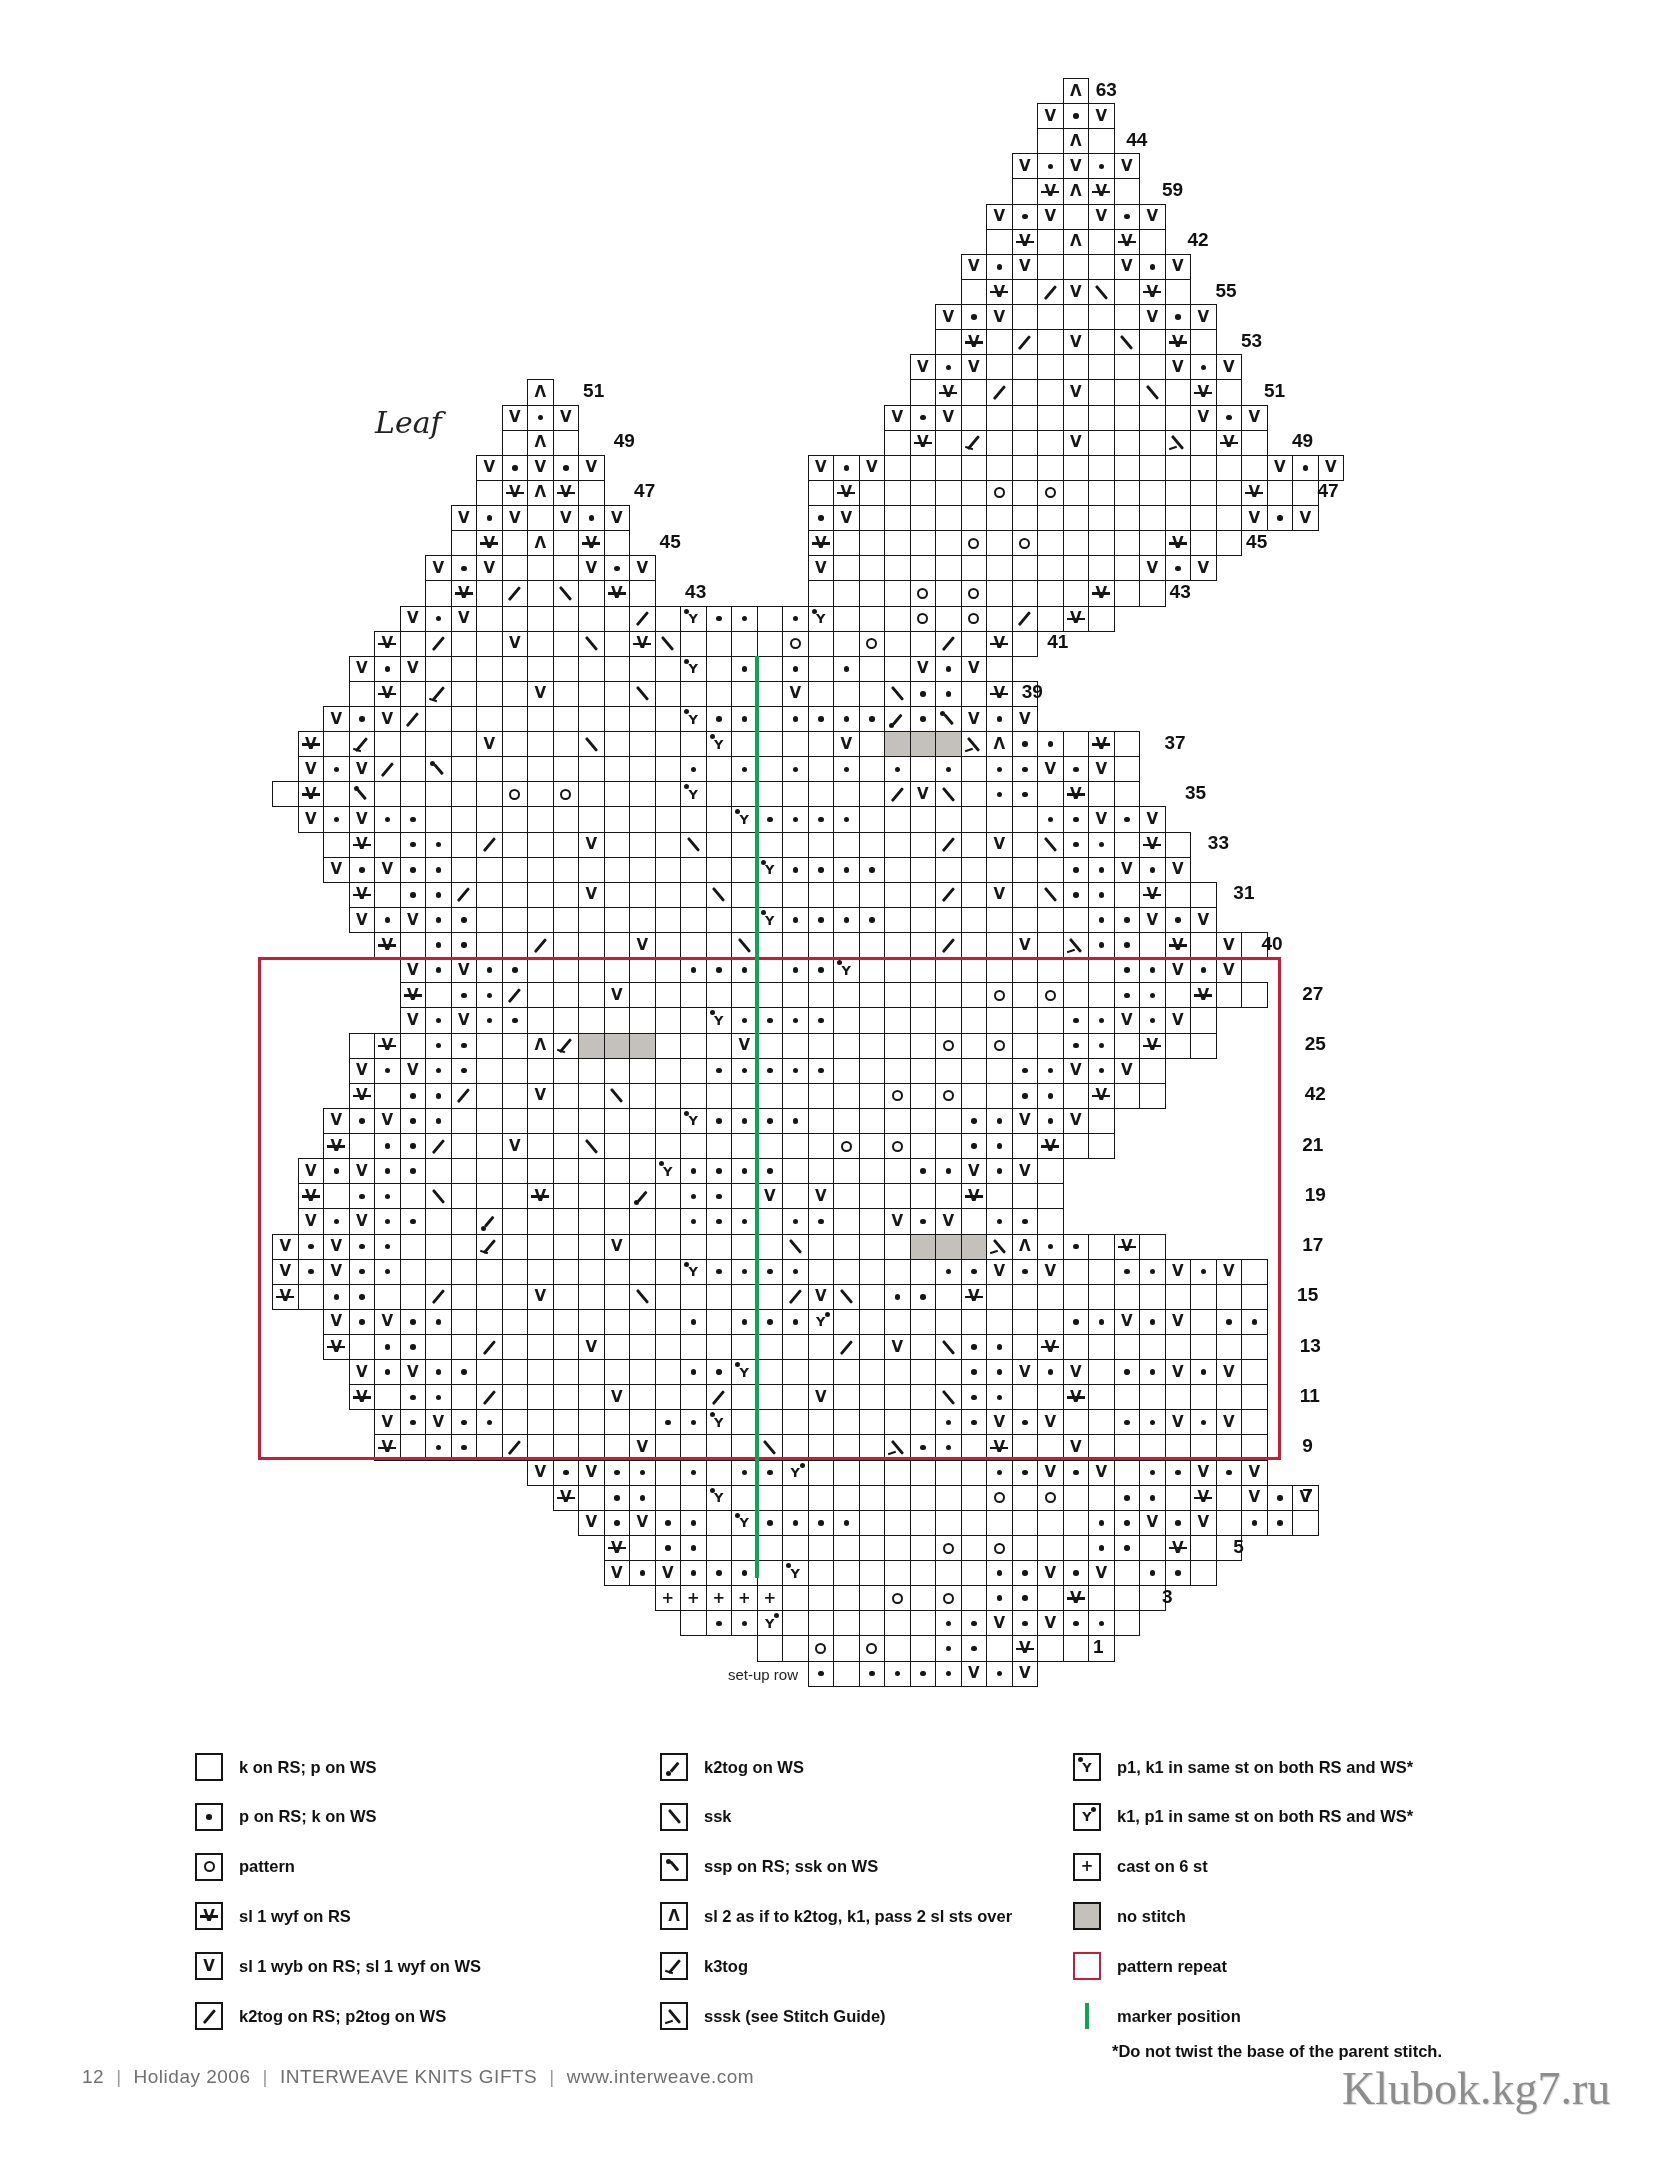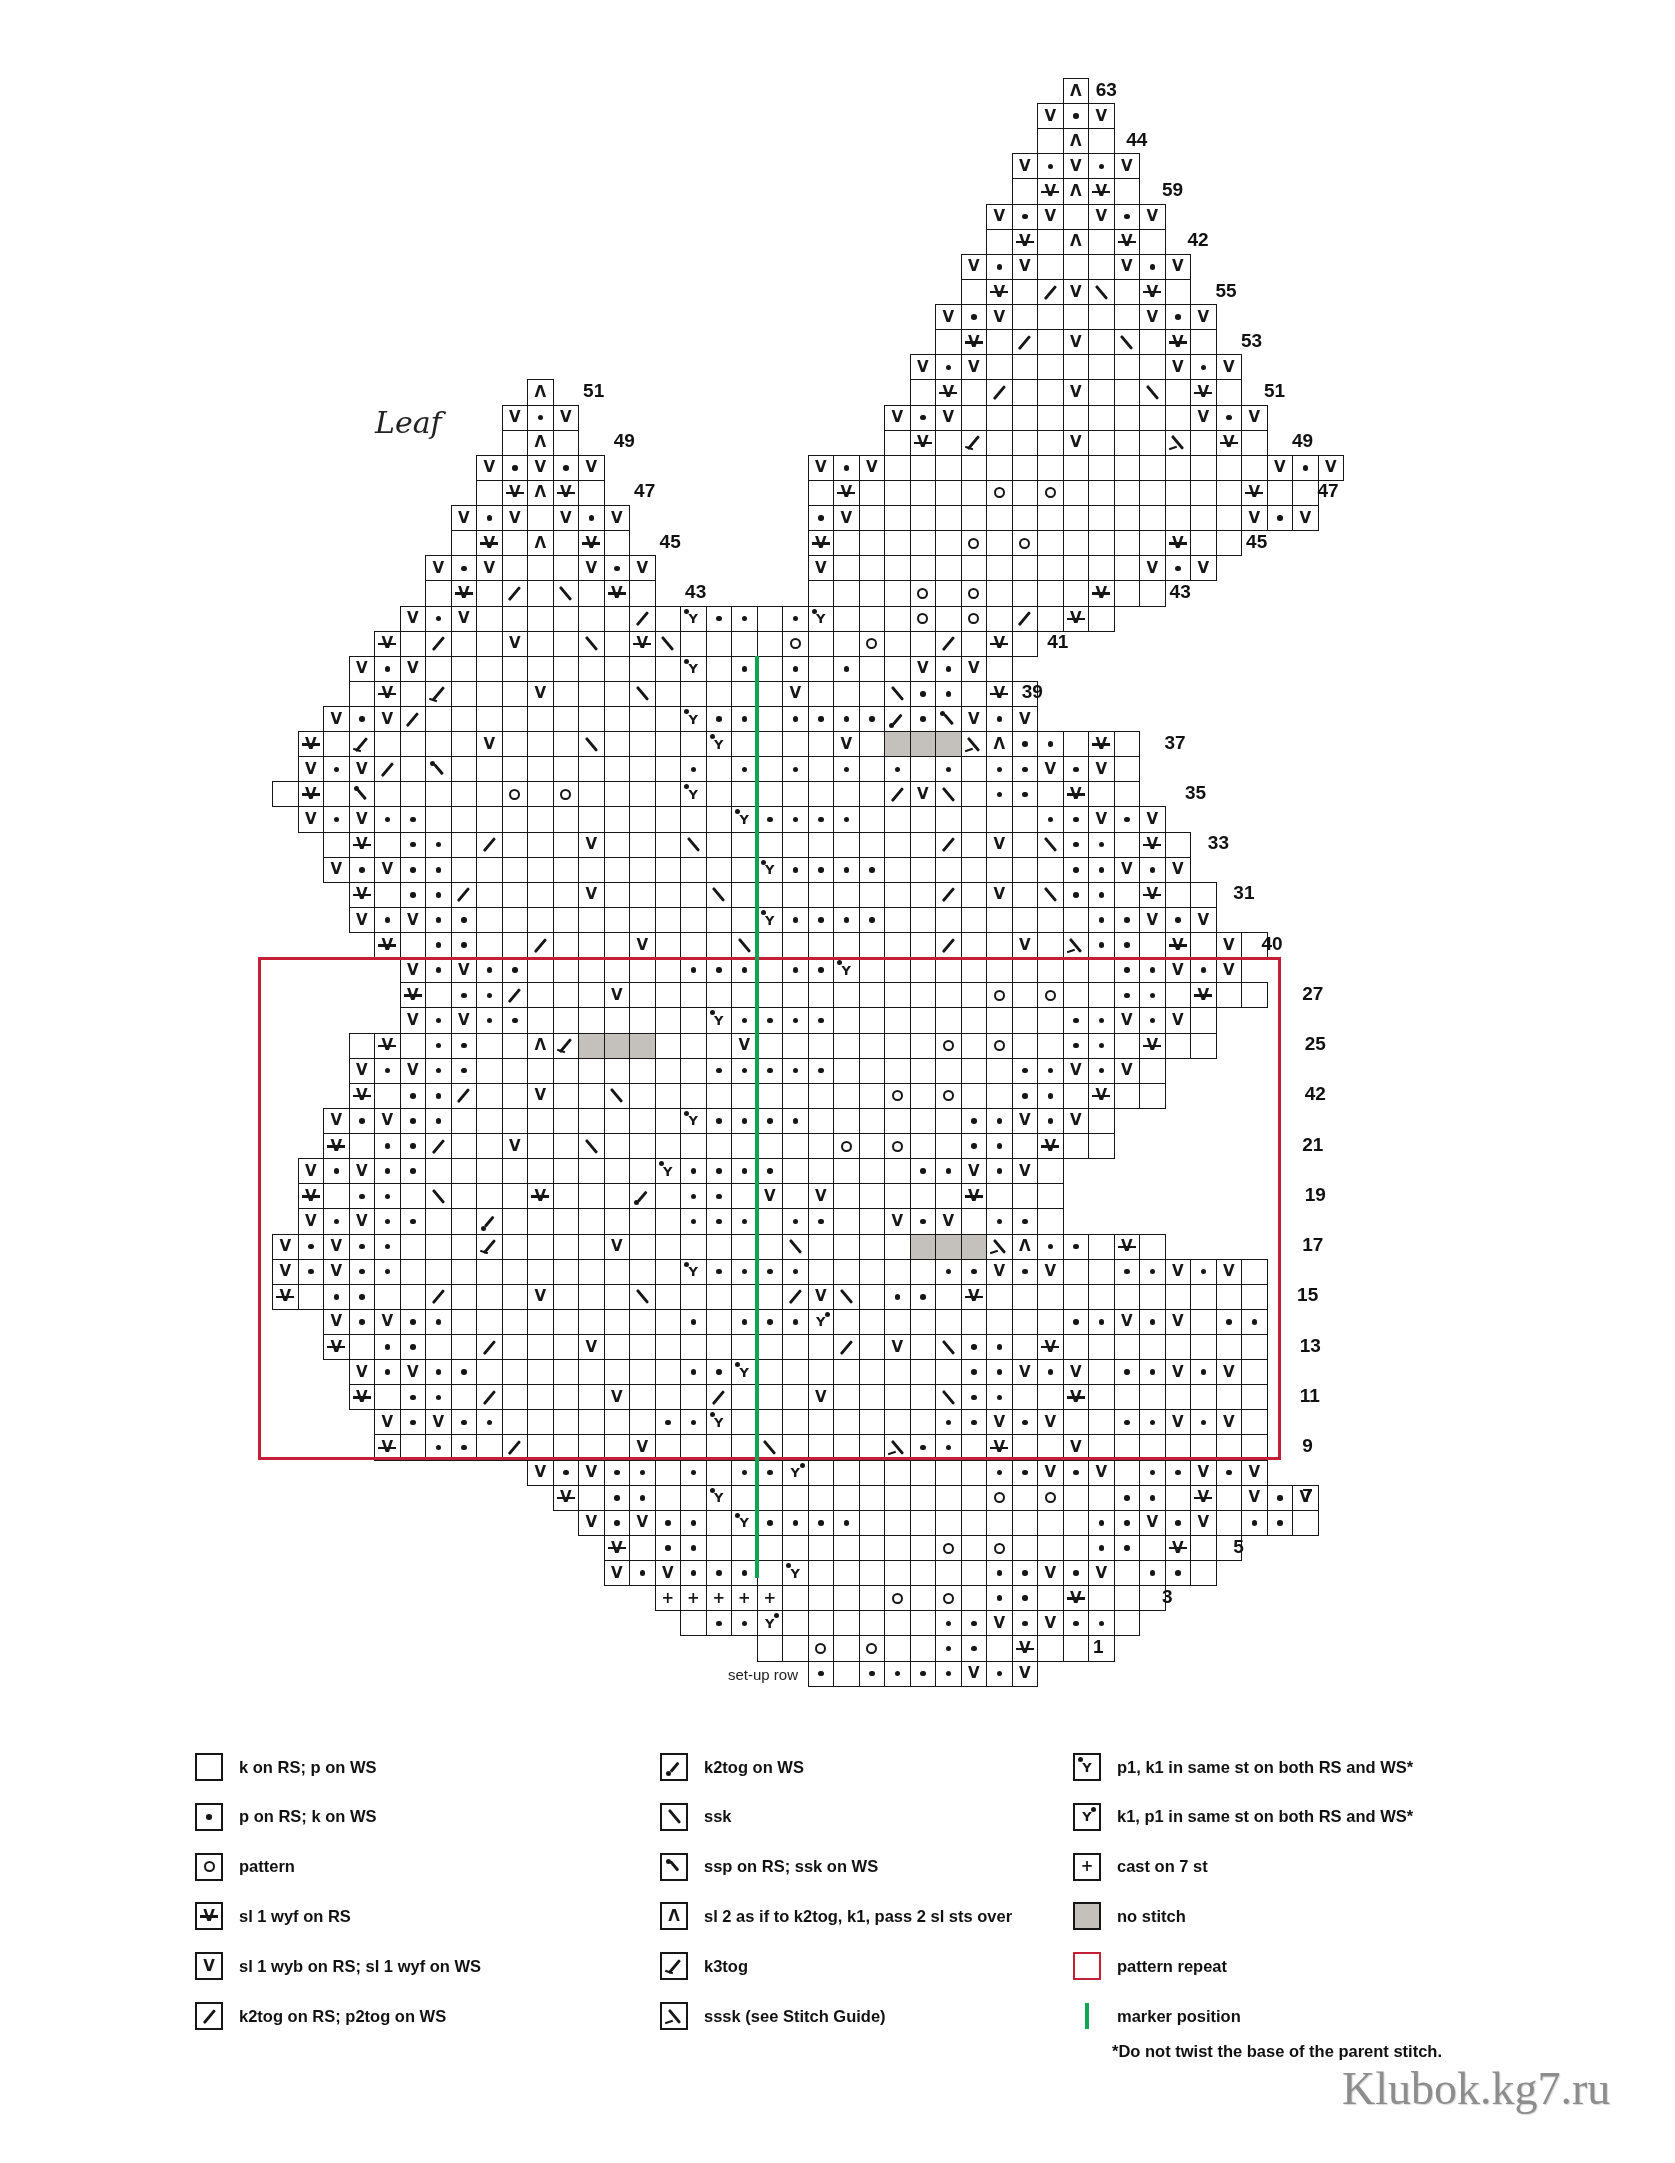--- a/index.html
+++ b/index.html
@@ -3248,35 +3248,38 @@
         <div class="legend-icon">
           <span class="txt small">Y</span>
           <i class="dotc ur"></i>
         </div>
         <div class="legend-label">k1, p1 in same st on both RS and WS*</div>
       </div>
       <div class="legend-item" style="left: 1073px; top: 1849.6px;">
         <div class="legend-icon">
           <span class="txt">+</span>
         </div>
-        <div class="legend-label">cast on 7 st</div>
+        <div class="legend-label">cast on 6 st</div>
       </div>
       <div class="legend-item" style="left: 1073px; top: 1899.4px;">
         <div class="legend-icon gray"></div>
         <div class="legend-label">no stitch</div>
       </div>
       <div class="legend-item" style="left: 1073px; top: 1949.2px;">
         <div class="legend-icon red"></div>
         <div class="legend-label">pattern repeat</div>
       </div>
       <div class="legend-item" style="left: 1073px; top: 1999px;">
         <div class="legend-icon noborder">
           <div class="mline"></div>
         </div>
         <div class="legend-label">marker position</div>
       </div>
     </div>
 
   <div class="footnote" style="left:1112px;top:2042px;">*Do not twist the base of the parent stitch.</div>
 
+  <div class="footer" style="left:82px;top:2066px;">
+    <span>12</span><span class="sep">|</span><span>Holiday 2006</span><span class="sep">|</span><span>INTERWEAVE KNITS GIFTS</span><span class="sep">|</span><span>www.interweave.com</span>
+  </div>
 
   <div class="watermark" style="left:1342px;top:2062px;">Klubok.kg7.ru</div>
 </div>
 
 </body></html>

